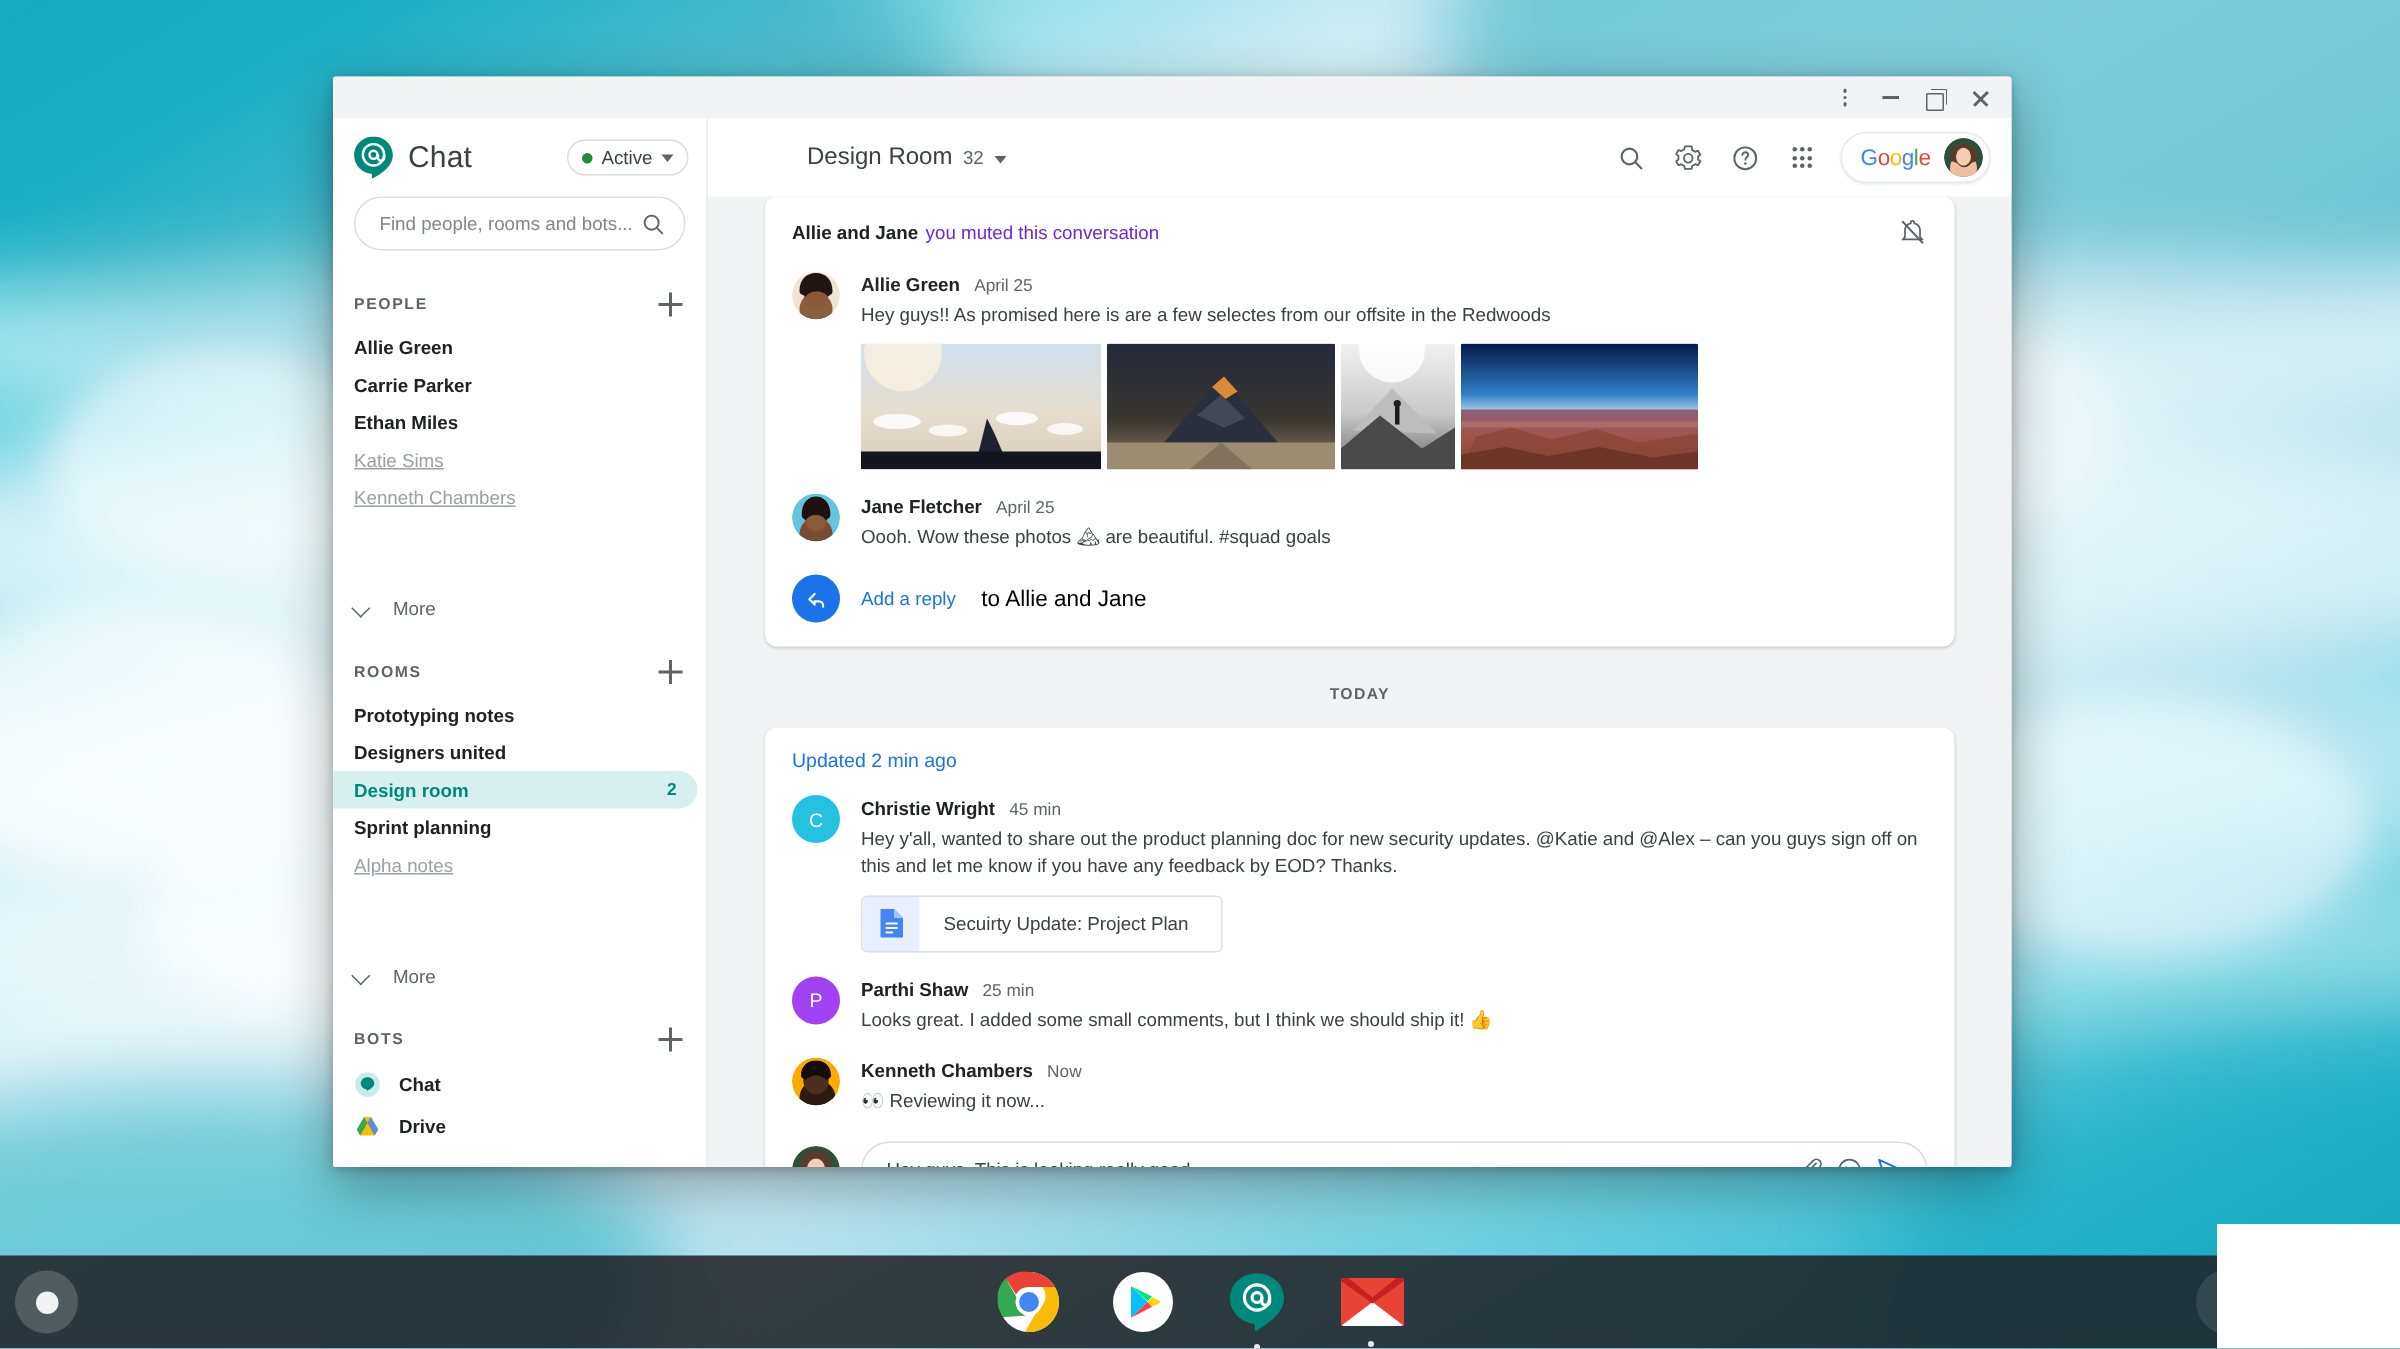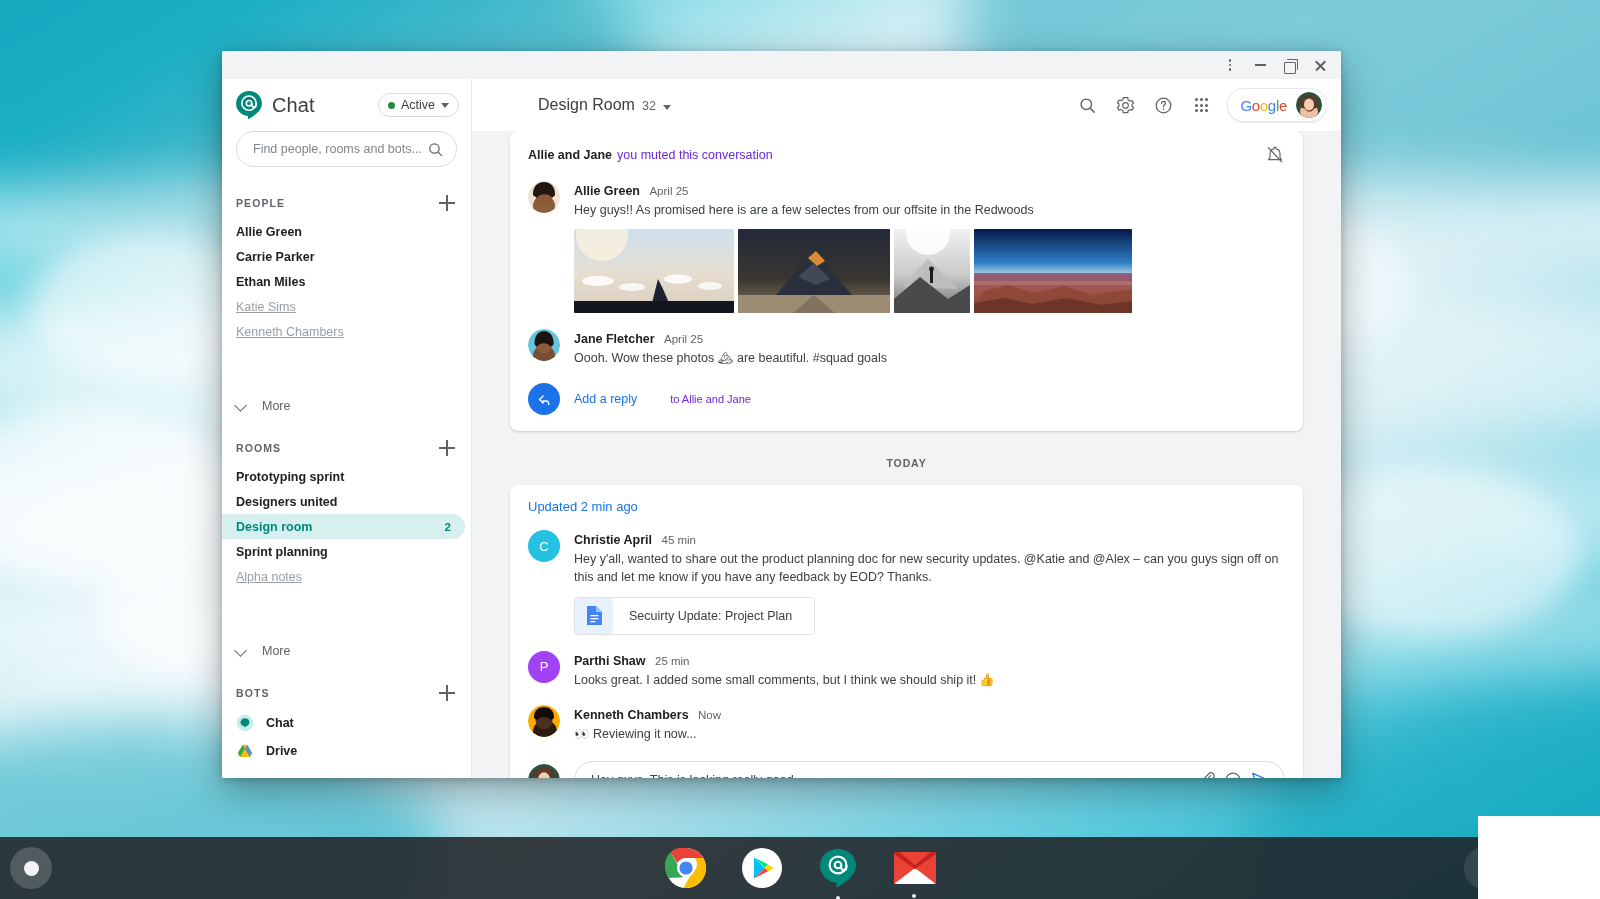--- a/index.html
+++ b/index.html
@@ -196,21 +196,21 @@
 
   .photos { display: flex; gap: 4px; margin-top: 10px; }
   .photo { height: 84px; border-radius: 1px; overflow: hidden; position: relative; }
 
   .reply-row { display: flex; align-items: center; gap: 14px; margin-top: 16px; }
   .reply-circle {
     width: 32px; height: 32px; border-radius: 50%; background: #1a73e8;
     display: flex; align-items: center; justify-content: center; flex: none; cursor: pointer;
   }
   .reply-label { font-size: 12.5px; color: #1a73e8; cursor: pointer; }
-  .reply-to { font-size: 11px; color: #6d28d9; margin-left: 19px; }
+  .reply-to { font-size: 15px; color: #000000; margin-left: 3px; }
 
   .day-div { text-align: center; padding: 22px 0 14px 0; }
   .day-div span { font-size: 10.5px; letter-spacing: .9px; color: #5f6368; font-weight: 700; }
 
   .updated { font-size: 13px; color: #1a73e8; }
   .initial-av {
     width: 32px; height: 32px; border-radius: 50%; flex: none; color: #fff;
     display: flex; align-items: center; justify-content: center; font-size: 13px;
   }
   .doc-chip {
@@ -366,21 +366,21 @@
         <div class="sb-more">
           <span class="chev"></span>
           <span>More</span>
         </div>
 
         <div class="sb-section-head" style="padding-top:18px;">
           <span class="sb-section-title">ROOMS</span>
           <span class="sb-add"></span>
         </div>
         <div class="sb-item">
-          <span>Prototyping sprint</span>
+          <span>Prototyping notes</span>
         </div>
         <div class="sb-item">
           <span>Designers united</span>
         </div>
         <div class="sb-item active">
           <span>Design room</span>
           <span class="badge">2</span>
         </div>
         <div class="sb-item">
           <span>Sprint planning</span>
@@ -634,21 +634,21 @@
 
         <div class="card">
           <div class="updated">Updated 2 min ago</div>
 
           <div class="msg">
             <span class="initial-av" style="background:#24c1e0;">
               <span>C</span>
             </span>
             <div class="msg-body">
               <div>
-                <span class="msg-name">Christie April</span>
+                <span class="msg-name">Christie Wright</span>
                 <span class="msg-time">45 min</span>
               </div>
               <div class="msg-text" style="max-width:760px;">Hey y'all, wanted to share out the product planning doc for new security updates. @Katie and @Alex – can you guys sign off on this and let me know if you have any feedback by EOD? Thanks.</div>
               <div class="doc-chip">
                 <span class="thumb">
                   <svg width="17" height="21" viewBox="0 0 17 21">
                     <path d="M1 1h9l6 6v13H1z" fill="#4285f4"></path>
                     <path d="M10 1l6 6h-6z" fill="#a1c2fa"></path>
                     <rect x="4.4" y="10" width="8" height="1.3" fill="#fff"></rect>
                     <rect x="4.4" y="13" width="8" height="1.3" fill="#fff"></rect>

